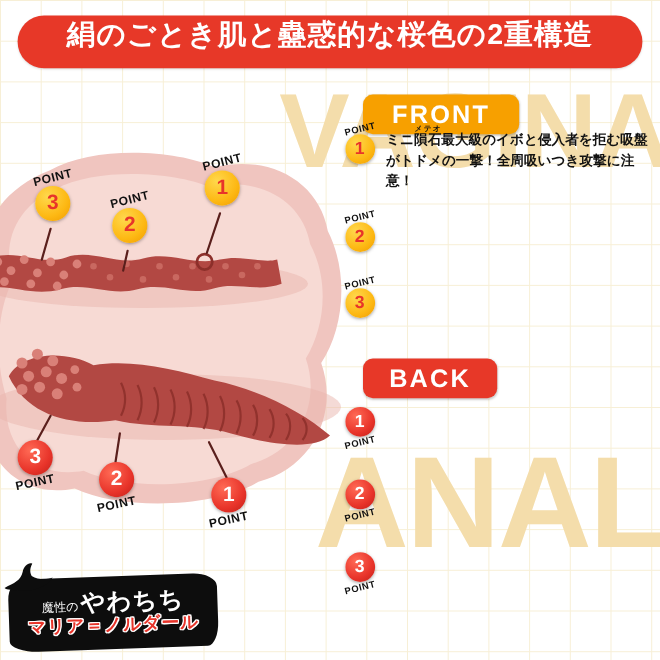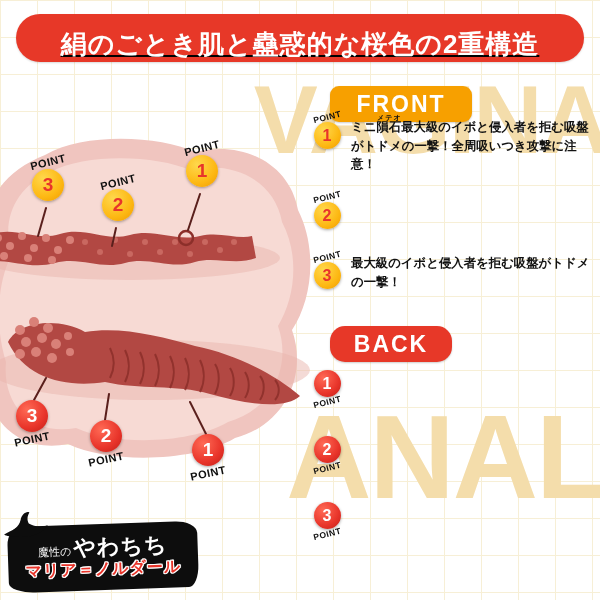--- a/index.html
+++ b/index.html
@@ -19,23 +19,22 @@
     position:absolute; font-weight:bold; color:#f4ddab; z-index:1;
     font-family:"Liberation Sans",sans-serif; letter-spacing:-2px; line-height:1;
     user-select:none;
   }
   .wm-top { right:-8px; top:72px; font-size:96px; }
   .wm-bottom { right:-6px; top:398px; font-size:118px; }
 
   
   .header {
     position:absolute; left:16px; top:14px; width:568px; height:48px; z-index:4;
-    background:#e73828; border-radius:26px; display:flex; align-items:flex-end; justify-content:center;
+    background:#e73828; border-radius:26px; display:flex; align-items:flex-start; justify-content:center;
     box-shadow:0 1px 2px rgba(0,0,0,.15);
-    text-decoration:underline;
   }
   .header span { color:#fff; font-weight:bold; font-size:26px; letter-spacing:1px; }
 
   
   .illustration { position:absolute; left:-10px; top:130px; z-index:2; }
 
   
   .diag-badge { position:absolute; z-index:5; display:flex; flex-direction:column; align-items:center; gap:1px; }
   .pword {
     font-weight:bold; font-size:11px; color:#101010; transform:rotate(-14deg);
@@ -56,21 +55,21 @@
   .diag-badge.below .pword { transform:rotate(-12deg); }
 
   
   .section-label {
     position:absolute; z-index:3; height:36px; border-radius:9px;
     display:flex; align-items:center; justify-content:center;
     color:#fff; font-weight:bold; font-size:23px; letter-spacing:2px;
     box-shadow:0 1px 2px rgba(0,0,0,.2);
   }
   .front-label { left:330px; top:86px; width:142px; background:#f7a000; }
-  .back-label  { left:330px; top:326px; width:122px; background:#e73828;border-radius:15px; }
+  .back-label  { left:330px; top:326px; width:122px; background:#e73828; }
 
   .pt-row { position:absolute; left:310px; width:290px; z-index:3; display:flex; gap:7px; align-items:flex-start; }
   .pt-badge { display:flex; flex-direction:column; align-items:center; gap:0; flex:0 0 34px; margin-top:-2px; }
   .pt-badge .pword { font-size:8.5px; }
   .pt-badge .pcircle { width:27px; height:27px; font-size:16px; }
   .pt-text { margin:0; width:250px; font-size:12.4px; line-height:1.5; color:#121212; font-weight:bold; }
   ruby rt { font-size:7px; font-weight:bold; }
 
   .r-f1 { top:114px; } .r-f2 { top:194px; } .r-f3 { top:254px; }
   .r-b1 { top:372px; } .r-b2 { top:438px; } .r-b3 { top:504px; }
@@ -218,21 +217,20 @@
       <span class="pword">POINT</span>
       <span class="pcircle yellow">2</span>
     </div>
   </div>
 
   <div class="pt-row r-f3">
     <div class="pt-badge">
       <span class="pword">POINT</span>
       <span class="pcircle yellow">3</span>
     </div>
-    <p class="pt-text">最大級のイボと侵入者を拒む吸盤がトドメの一撃！</p>
   </div>
 
   <div class="section-label back-label">BACK</div>
 
   <div class="pt-row r-b1">
     <div class="pt-badge">
       <span class="pcircle red">1</span>
       <span class="pword">POINT</span>
     </div>
   </div>

